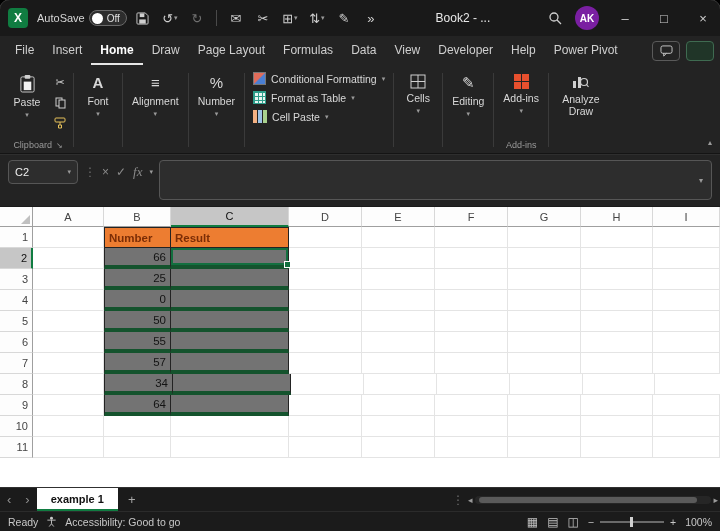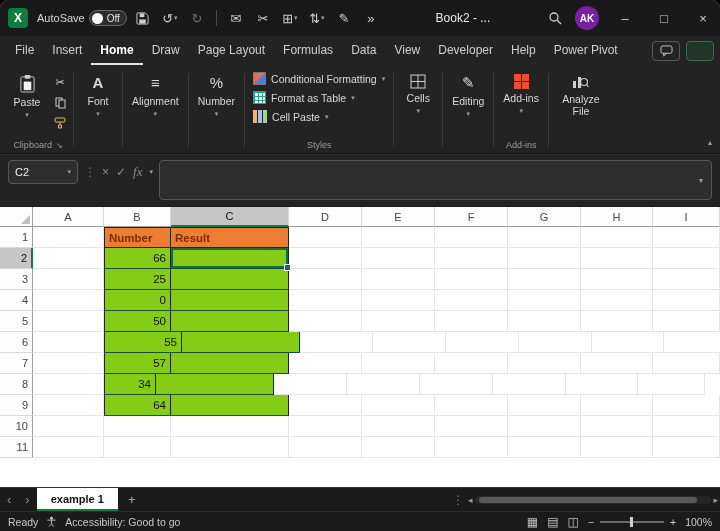--- a/index.html
+++ b/index.html
@@ -69,21 +69,21 @@
   .g-row { display:flex; height:21px; }
   .g-row.hdr { height:20px; }
   .g-corner { flex:0 0 33px; background:#fdfdfd; border-right:1px solid #9f9f9f; border-bottom:1px solid #9f9f9f; position:relative; }
   .g-corner::after { content:""; position:absolute; right:2px; bottom:2px; width:0; height:0; border-left:9px solid transparent; border-bottom:9px solid #c0c0c0; }
   .g-colhdr { flex:0 0 auto; background:#fdfdfd; border-right:1px solid #d8d8d8; border-bottom:1px solid #9f9f9f; display:flex; align-items:center; justify-content:center; font-size:11px; color:#444; }
   .g-colhdr.sel { background:#c6c6c6; border-bottom:2px solid #107C41; color:#111; }
   .g-rowhdr { flex:0 0 33px; background:#fdfdfd; border-right:1px solid #9f9f9f; border-bottom:1px solid #d8d8d8; display:flex; align-items:center; justify-content:flex-end; padding-right:4px; font-size:11px; color:#444; }
   .g-rowhdr.sel { background:#c6c6c6; border-right:2px solid #107C41; color:#111; }
   .g-cell { flex:0 0 auto; background:#fff; border-right:1px solid #e4e4e4; border-bottom:1px solid #e4e4e4; font-size:11.5px; color:#141414; display:flex; align-items:center; padding:0 4px; position:relative; }
   .g-cell.orange { background:#ED7D31; color:#7b2d06; font-weight:bold; border-right:1px solid #232323; border-bottom:1px solid #232323; }
-  .g-cell.green { background:#84cc16; border-right:1px solid #232323; border-bottom:1px solid #14532d; }
+  .g-cell.green { background:#737373; border-right:1px solid #232323; border-bottom:4px solid #14532d; }
   .g-cell.bt { border-top:1px solid #232323; }
   .g-cell.bl { border-left:1px solid #232323; }
   .g-cell.num { justify-content:flex-end; }
   .g-cell.active { box-shadow:inset 0 0 0 2px #136f3f; z-index:2; }
   .g-cell.active::after { content:""; position:absolute; right:-3px; bottom:-3px; width:5px; height:5px; background:#136f3f; border:1px solid #fff; z-index:3; }
 
   
   .sheetbar { height:24px; flex:0 0 24px; background:#1b1b1b; display:flex; align-items:center; color:#a8a8a8; font-size:12px; border-top:1px solid #303030; }
   .nav-chv { padding:0 7px; font-size:13px; color:#8f8f8f; }
   .sheet-tab { height:100%; background:#fff; color:#111; font-size:11px; font-weight:bold; display:flex; align-items:center; padding:0 14px; border-bottom:2px solid #107C41; }
@@ -263,23 +263,20 @@
             <span class="cs-ic">
                 <span style="background:#f4b183"></span>
                 <span style="background:#9dc3e6"></span>
                 <span style="background:#a9d18e"></span>
               </span>
             <span>Cell Paste</span>
             <span class="chv">▾</span>
           </div>
         </div>
       </div>
-      <div class="rgroup-label">
-        <span>Styles</span>
-      </div>
     </div>
 
     <div class="rsep"></div>
 
     <div class="rgroup">
       <div class="rgroup-content">
         <div class="bigbtn">
           <svg class="icn" width="16" height="15" viewBox="0 0 16 15">
               <rect x="1" y="1" width="14" height="13" fill="none" stroke="#cfcfcf"></rect>
               <line x1="1" y1="7.5" x2="15" y2="7.5" stroke="#cfcfcf"></line>
@@ -329,21 +326,21 @@
 
     <div class="rgroup">
       <div class="rgroup-content">
         <div class="bigbtn" style="max-width:58px">
           <svg class="icn" width="17" height="16" viewBox="0 0 17 16">
               <rect x="1" y="7" width="3" height="7" fill="#cfcfcf"></rect>
               <rect x="6" y="3" width="3" height="11" fill="#cfcfcf"></rect>
               <circle cx="12" cy="8" r="3.5" fill="none" stroke="#cfcfcf" stroke-width="1.2"></circle>
               <line x1="14.5" y1="10.5" x2="16.5" y2="13" stroke="#cfcfcf" stroke-width="1.2"></line>
             </svg>
-          <span>Analyze File</span>
+          <span>Analyze Draw</span>
         </div>
       </div>
       <div class="rgroup-label"></div>
     </div>
 
     <span class="ribbon-collapse">▾</span>
   </div>
 
   <div class="formulabar">
     <div class="namebox">
@@ -432,21 +429,21 @@
         <div class="g-cell" style="width: 73px;"></div>
         <div class="g-cell" style="width: 73px;"></div>
         <div class="g-cell" style="width: 73px;"></div>
         <div class="g-cell" style="width: 73px;"></div>
         <div class="g-cell" style="width: 72px;"></div>
         <div class="g-cell" style="width: 67px;"></div>
       </div>
       <div class="g-row">
         <div class="g-rowhdr">6</div>
         <div class="g-cell" style="width: 71px;"></div>
-        <div class="g-cell green num bl" style="width: 78px; padding-left: 15px;">55</div>
+        <div class="g-cell green num bl" style="width: 67px; padding-left: 15px;">55</div>
         <div class="g-cell green" style="width: 118px;"></div>
         <div class="g-cell" style="width: 73px;"></div>
         <div class="g-cell" style="width: 73px;"></div>
         <div class="g-cell" style="width: 73px;"></div>
         <div class="g-cell" style="width: 73px;"></div>
         <div class="g-cell" style="width: 72px;"></div>
         <div class="g-cell" style="width: 67px;"></div>
       </div>
       <div class="g-row">
         <div class="g-rowhdr">7</div>
@@ -456,21 +453,21 @@
         <div class="g-cell" style="width: 73px;"></div>
         <div class="g-cell" style="width: 73px;"></div>
         <div class="g-cell" style="width: 73px;"></div>
         <div class="g-cell" style="width: 73px;"></div>
         <div class="g-cell" style="width: 72px;"></div>
         <div class="g-cell" style="width: 67px;"></div>
       </div>
       <div class="g-row">
         <div class="g-rowhdr">8</div>
         <div class="g-cell" style="width: 71px;"></div>
-        <div class="g-cell green num bl" style="width: 52px;">34</div>
+        <div class="g-cell green num bl" style="width: 69px;">34</div>
         <div class="g-cell green" style="width: 118px;"></div>
         <div class="g-cell" style="width: 73px;"></div>
         <div class="g-cell" style="width: 73px;"></div>
         <div class="g-cell" style="width: 73px;"></div>
         <div class="g-cell" style="width: 73px;"></div>
         <div class="g-cell" style="width: 72px;"></div>
         <div class="g-cell" style="width: 67px;"></div>
       </div>
       <div class="g-row">
         <div class="g-rowhdr">9</div>

